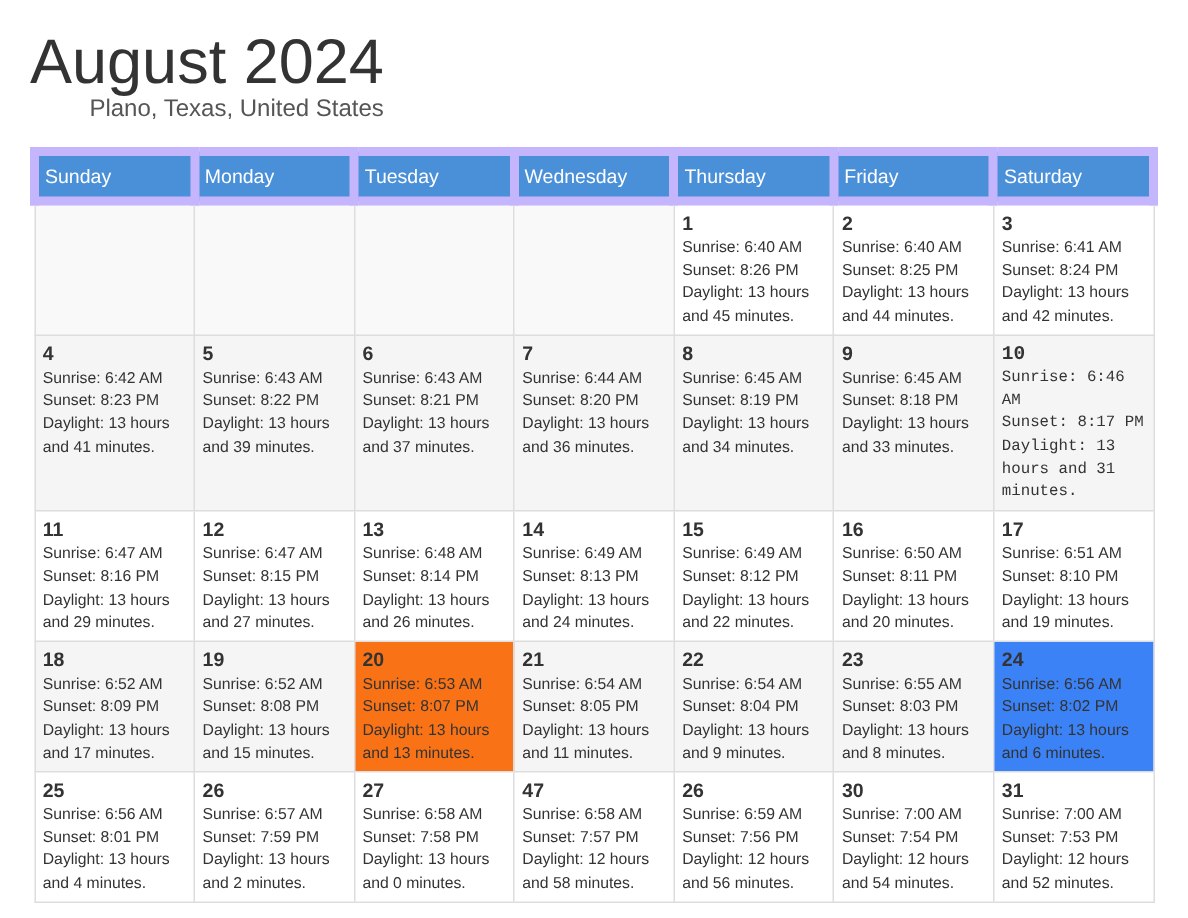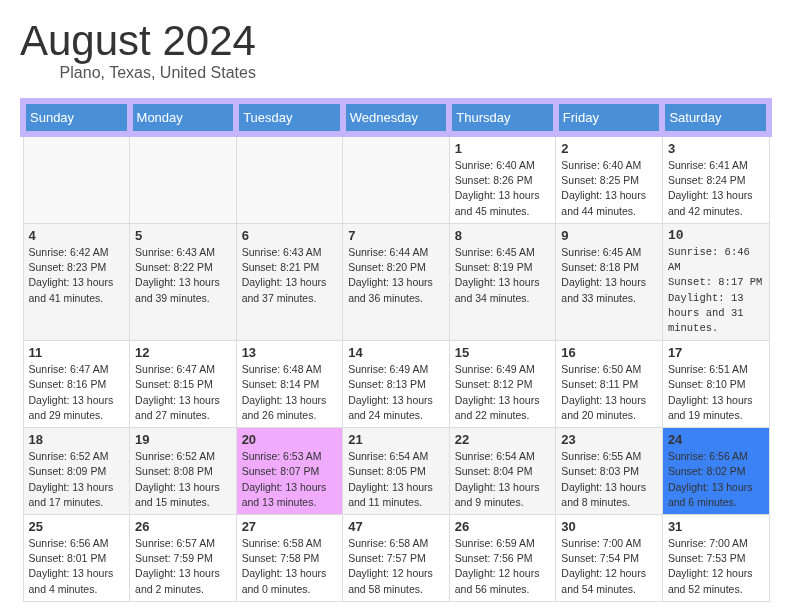--- a/index.html
+++ b/index.html
@@ -127,21 +127,21 @@
         </tr>
         <tr>
           <td style="background: rgb(245, 245, 245);">
             <div class="day-num">18</div>
             <div class="day-detail">Sunrise: 6:52 AM<br>Sunset: 8:09 PM<br>Daylight: 13 hours and 17 minutes.</div>
           </td>
           <td style="background: rgb(245, 245, 245);">
             <div class="day-num">19</div>
             <div class="day-detail">Sunrise: 6:52 AM<br>Sunset: 8:08 PM<br>Daylight: 13 hours and 15 minutes.</div>
           </td>
-          <td style="background: #f0abfc;">
+          <td style="background: #f97316;">
             <div class="day-num">20</div>
             <div class="day-detail">Sunrise: 6:53 AM<br>Sunset: 8:07 PM<br>Daylight: 13 hours and 13 minutes.</div>
           </td>
           <td style="background: rgb(245, 245, 245);">
             <div class="day-num">21</div>
             <div class="day-detail">Sunrise: 6:54 AM<br>Sunset: 8:05 PM<br>Daylight: 13 hours and 11 minutes.</div>
           </td>
           <td style="background: rgb(245, 245, 245);">
             <div class="day-num">22</div>
             <div class="day-detail">Sunrise: 6:54 AM<br>Sunset: 8:04 PM<br>Daylight: 13 hours and 9 minutes.</div>

